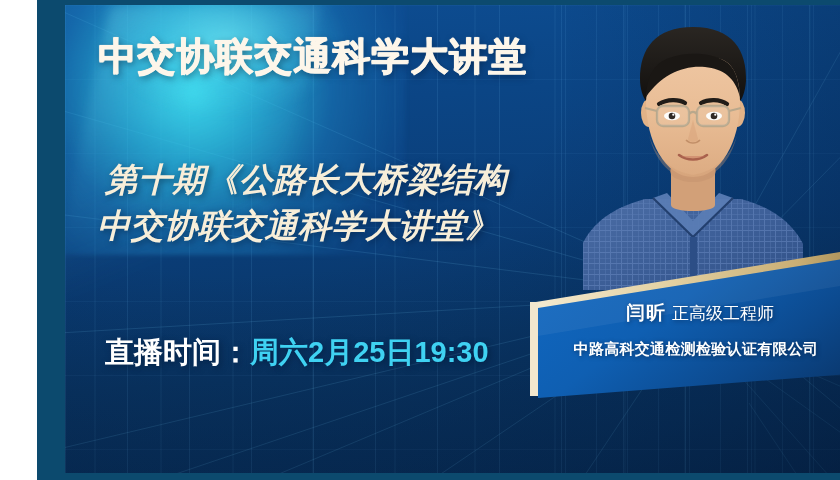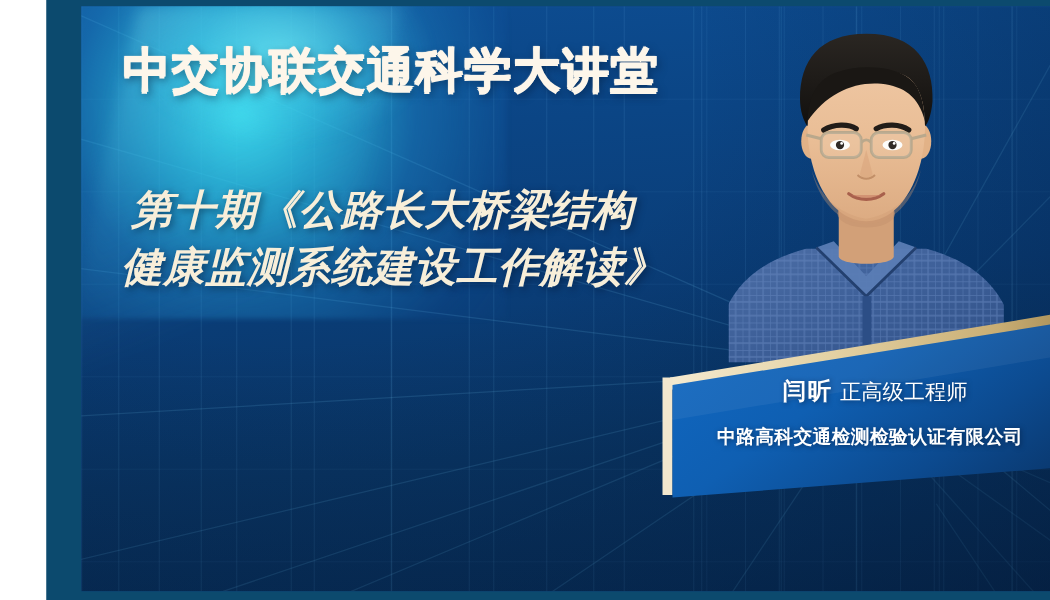--- a/index.html
+++ b/index.html
@@ -146,21 +146,21 @@
       0 0 1px #fdf6ea,
       1px 0 0 #fdf6ea,
       0 1px 0 #fdf6ea,
       2px 3px 7px rgba(2,22,50,0.55);
   }
 
   
   #subtitle-block {
     position: absolute;
     left: 40px;
-    top: 140px;
+    top: 152px;
     color: #f7eed9;
     font-style: italic;
     font-weight: 700;
     font-size: 33px;
     line-height: 46px;
     letter-spacing: 0.5px;
     text-shadow: 2px 2px 6px rgba(2,20,48,0.5);
     white-space: nowrap;
   }
   #subtitle-line-2 { margin-left: -8px; }
@@ -376,23 +376,26 @@
 
         <path d="M66 130 C72 150 86 166 110 170 C134 166 148 150 154 130
                  C148 156 132 174 110 174 C88 174 72 156 66 130 Z" fill="#cf9a72" opacity="0.35"></path>
       </g>
     </svg>
 
     <div id="main-title">中交协联交通科学大讲堂</div>
 
     <div id="subtitle-block">
       <div id="subtitle-line-1">第十期《公路长大桥梁结构</div>
-      <div id="subtitle-line-2">健康监测系统建设工作解读》</div>
+      <div id="subtitle-line-2">中交协联交通科学大讲堂》</div>
     </div>
 
+    <div id="live-time-row">
+      <span id="live-time-label">直播时间：</span><span id="live-time-value">周六2月25日19:30</span>
+    </div>
 
     <div id="speaker-panel-wrap">
       <svg viewBox="0 0 380 235" preserveAspectRatio="none" style="position:absolute;inset:0;width:380px;height:235px;">
         <defs>
           <linearGradient id="panelG" x1="0" y1="0" x2="1" y2="0.55">
             <stop offset="0%" stop-color="#1069c4"></stop>
             <stop offset="45%" stop-color="#0f5fb2"></stop>
             <stop offset="78%" stop-color="#0c4a8f"></stop>
             <stop offset="100%" stop-color="#0a3a72"></stop>
           </linearGradient>

